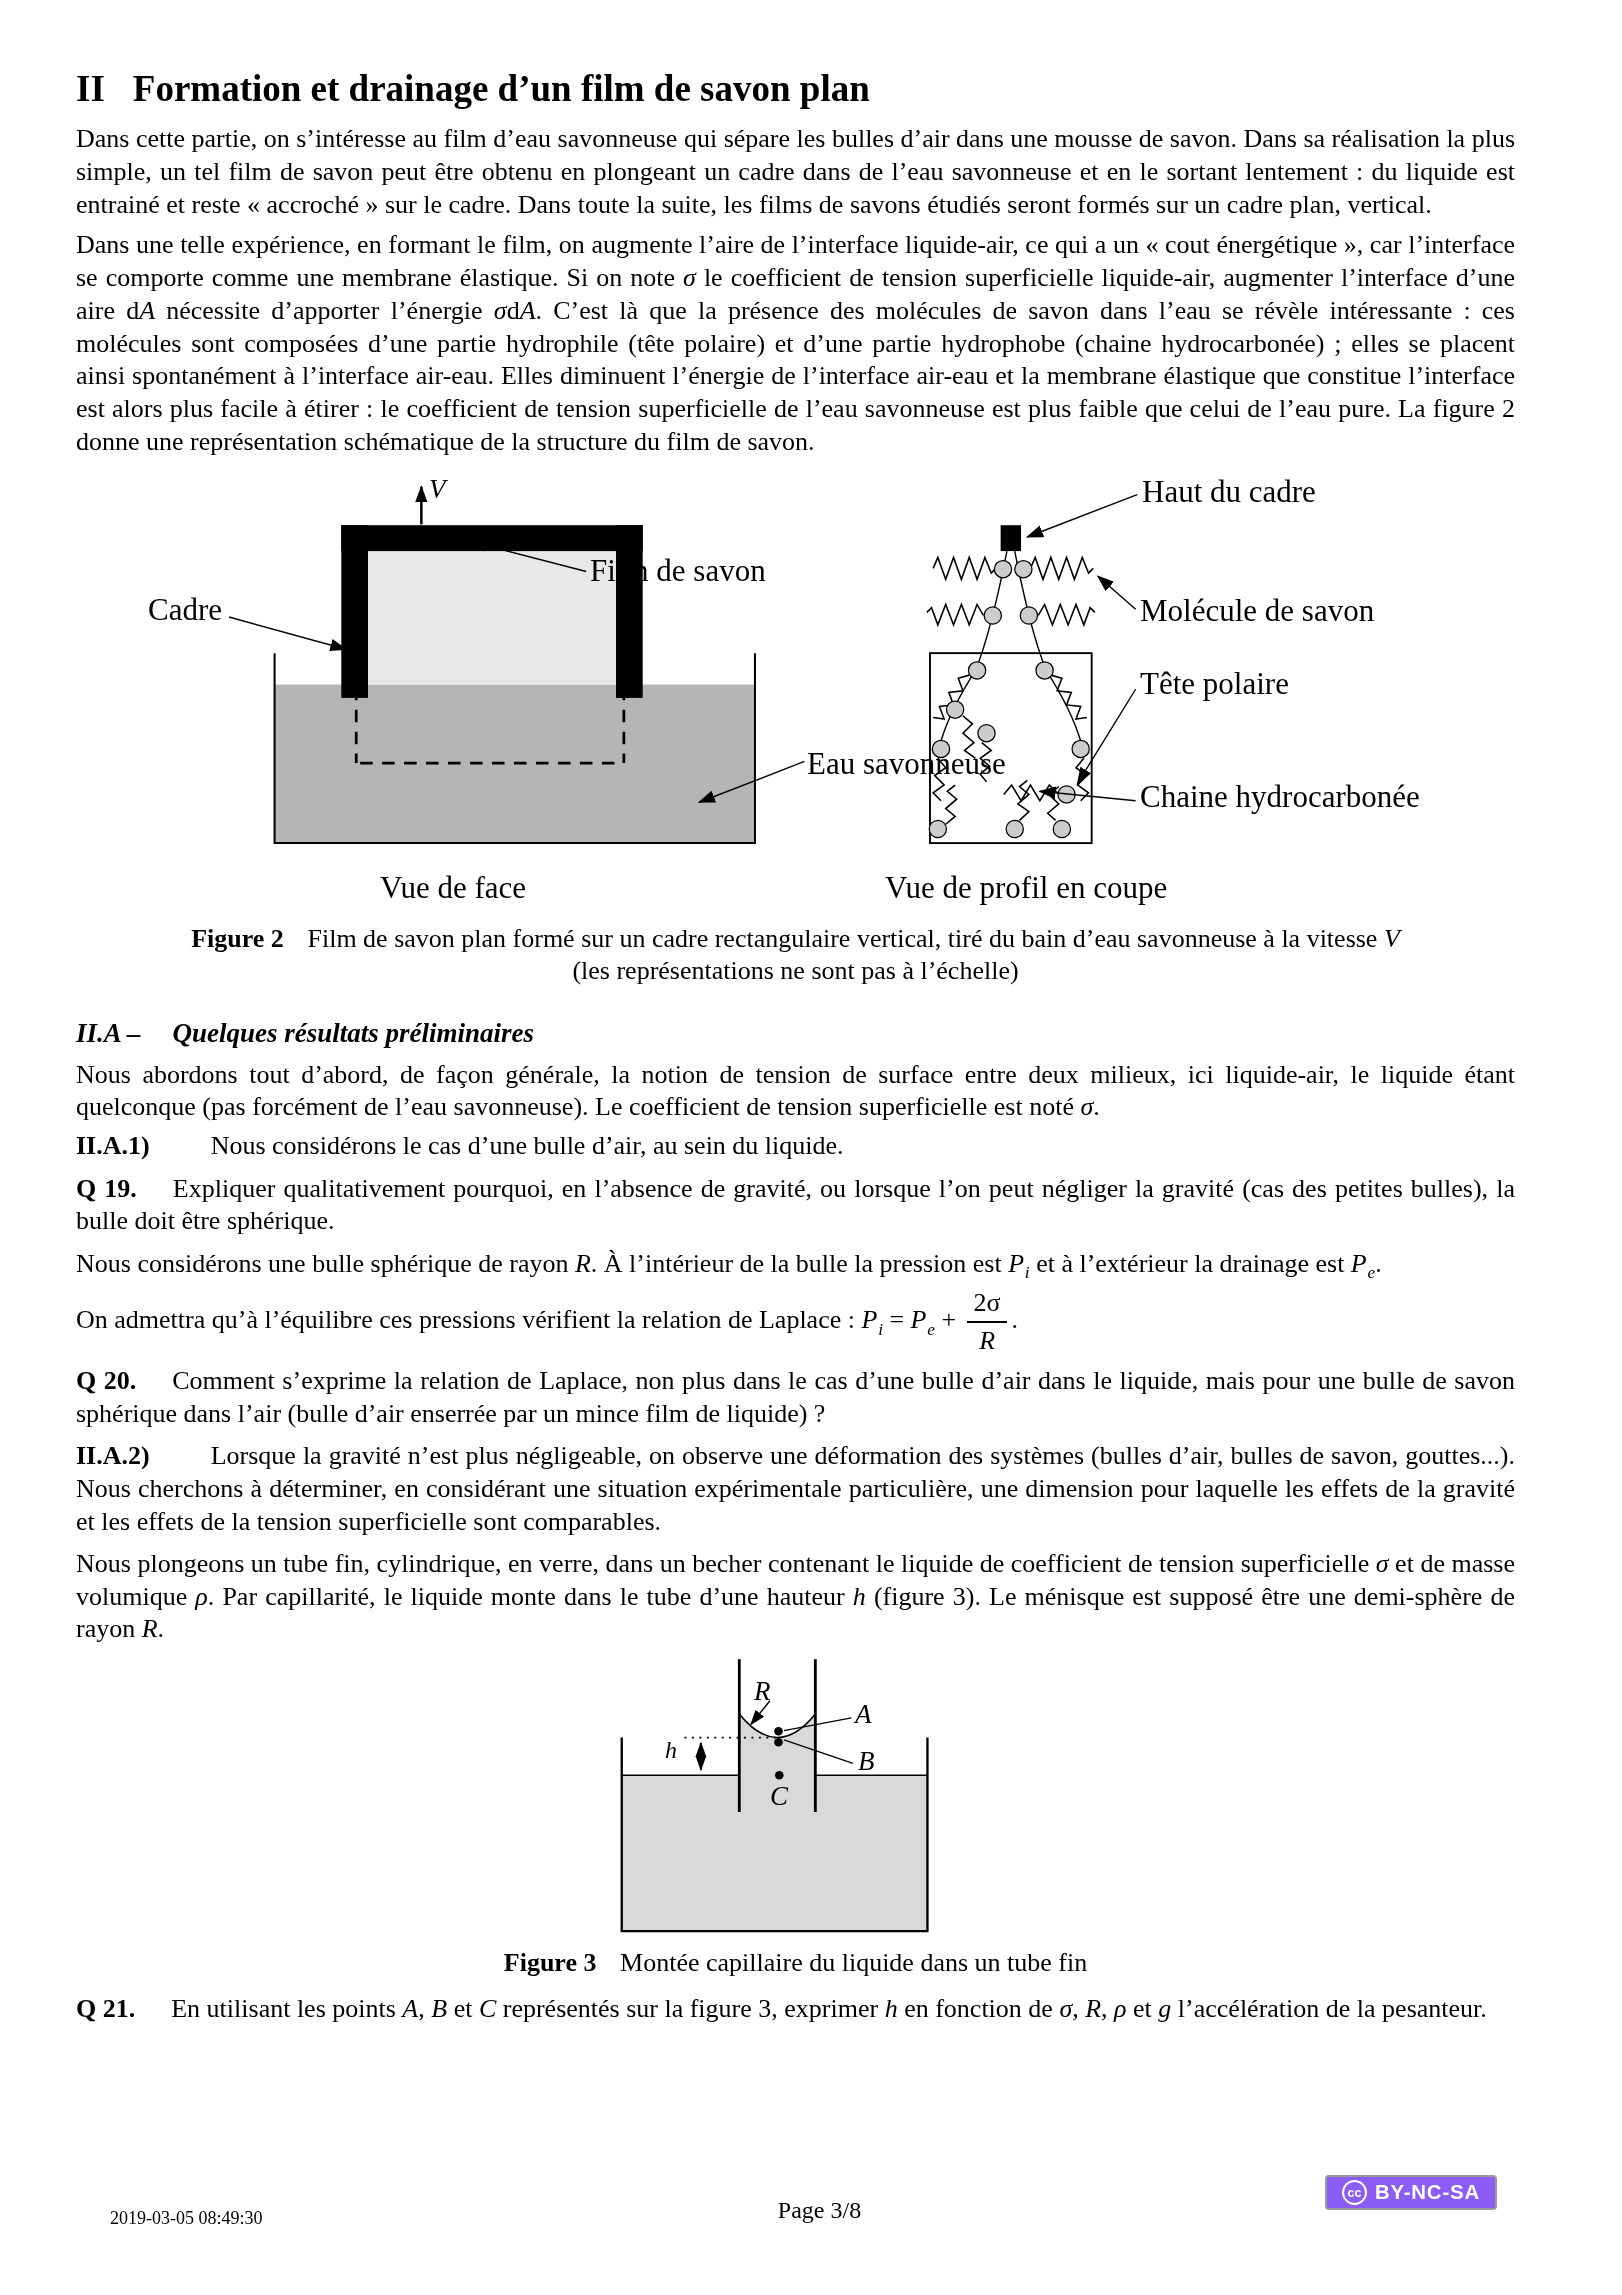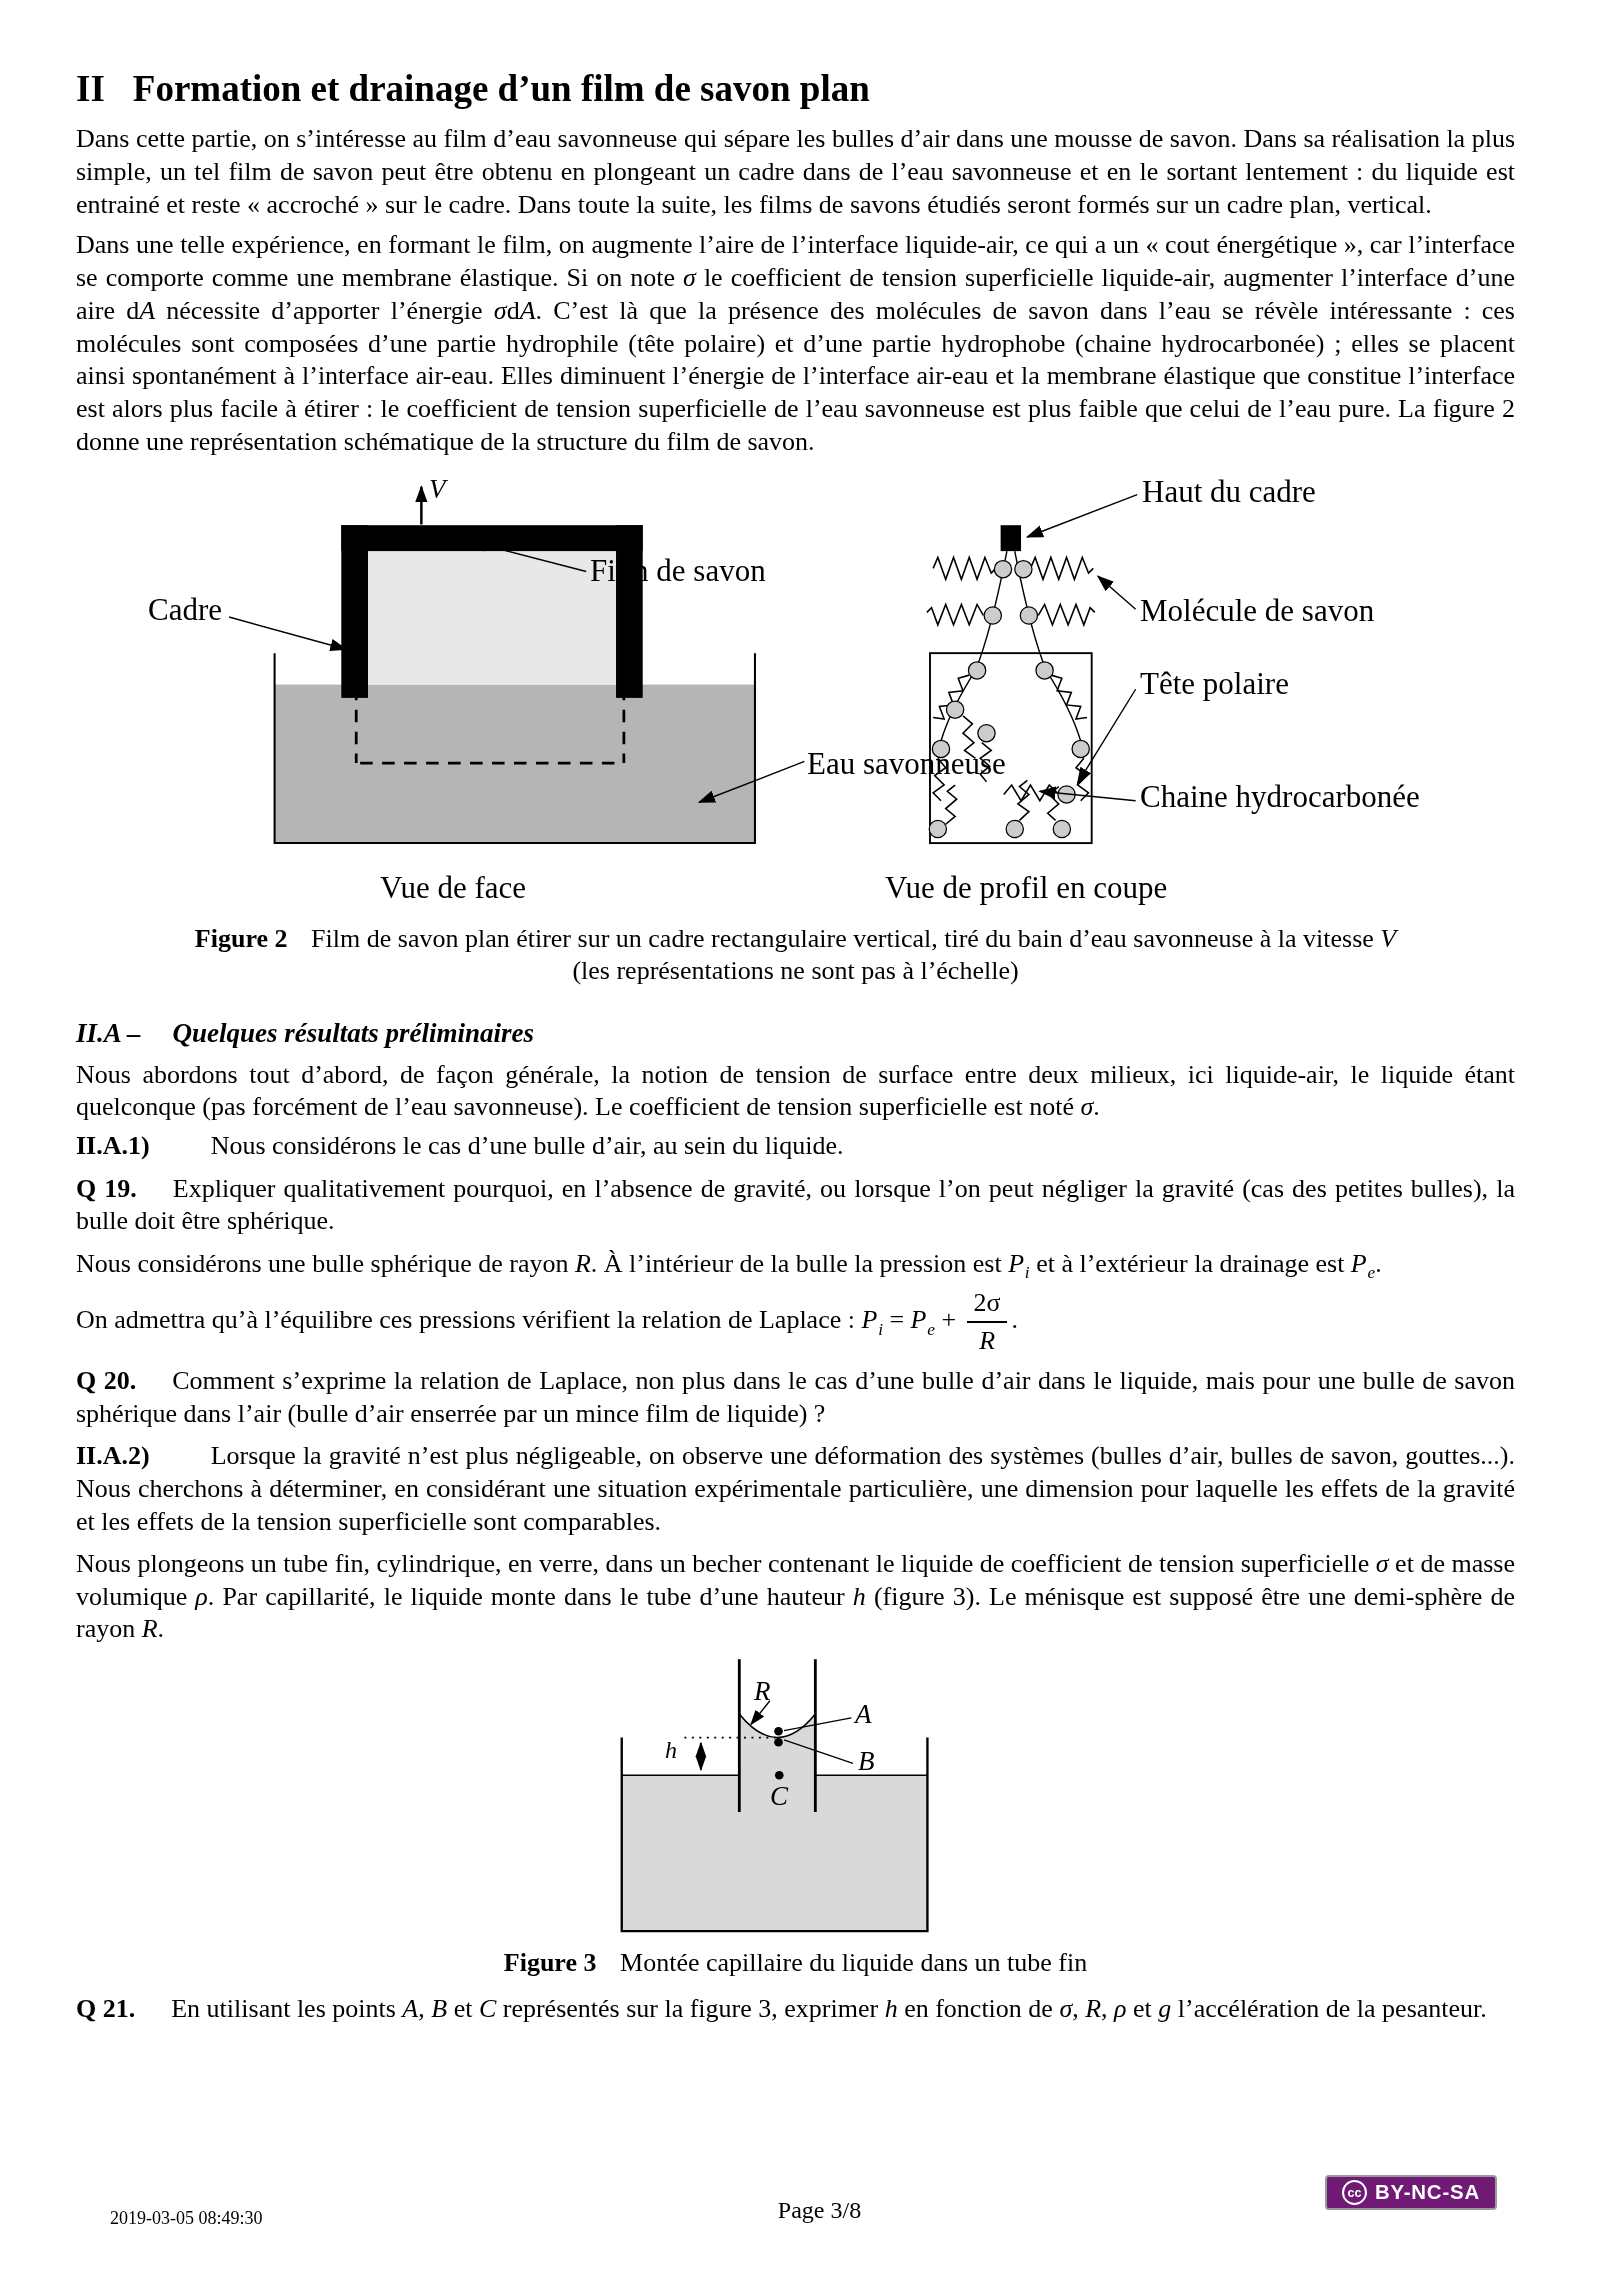--- a/index.html
+++ b/index.html
@@ -39,21 +39,21 @@
   #fig3{height:290px;margin-top:3.1px;}
   .head{fill:#cccccc;stroke:#000;stroke-width:1.6;}
   .zig{fill:none;stroke:#000;stroke-width:2;}
   .thin{stroke:#000;stroke-width:1.8;fill:none;}
   .wall{stroke:#000;stroke-width:2.6;fill:none;}
   .footer{position:absolute;left:0;top:2197px;width:1623px;height:71px;}
   .f-date{position:absolute;left:110px;top:11px;font-size:18px;}
   .f-page{position:absolute;left:8px;width:1623px;text-align:center;top:0;font-size:24px;}
   .cc-badge{
     position:absolute;left:1325px;top:-22px;width:168px;height:31px;
-    background:#701a75;border:2.4px solid #9a9a9a;border-radius:3.9px;
+    background:#8b5cf6;border:2.4px solid #9a9a9a;border-radius:3.9px;
     display:flex;align-items:center;justify-content:center;gap:7.9px;
   }
   .cc-circle{
     width:21px;height:21px;border:2px solid #fff;border-radius:50%;
     color:#fff;font-family:"Liberation Sans","DejaVu Sans",sans-serif;
     font-size:12.6px;font-weight:bold;display:flex;align-items:center;justify-content:center;
   }
   .cc-text{
     color:#fff;font-family:"Liberation Sans","DejaVu Sans",sans-serif;
     font-weight:bold;font-size:20.4px;letter-spacing:0.8px;
@@ -159,21 +159,21 @@
     <span class="fig-label" style="left:514px;top:79px;">Film de savon</span>
     <span class="fig-label" style="left:731px;top:272px;">Eau savonneuse</span>
     <span class="fig-label capline" style="left:259px;top:396px;width:236px;">Vue de face</span>
     <span class="fig-label" style="left:1066px;top:0px;">Haut du cadre</span>
     <span class="fig-label" style="left:1064px;top:119px;">Molécule de savon</span>
     <span class="fig-label" style="left:1064px;top:192px;">Tête polaire</span>
     <span class="fig-label" style="left:1064px;top:305px;">Chaine hydrocarbonée</span>
     <span class="fig-label capline" style="left:809px;top:396px;width:251px;">Vue de profil en coupe</span>
   </div>
 
-  <p class="center-cap"><span class="rs-figl">Figure 2</span><span>Film de savon plan étirer sur un cadre rectangulaire vertical, tiré du bain d’eau savonneuse à la vitesse </span><span class="rs-i">V</span><span> (les représentations ne sont pas à l’échelle)</span></p>
+  <p class="center-cap"><span class="rs-figl">Figure 2</span><span>Film de savon plan formé sur un cadre rectangulaire vertical, tiré du bain d’eau savonneuse à la vitesse </span><span class="rs-i">V</span><span> (les représentations ne sont pas à l’échelle)</span></p>
 
   <h2 class="sechead"><span class="rs-bi">II.A –</span><span class="rs-bih">Quelques résultats préliminaires</span></h2>
 
   <p class="para" style="margin-top:9.4px;"><span>Nous abordons tout d’abord, de façon générale, la notion de tension de surface entre deux milieux, ici liquide-air, le liquide étant quelconque (pas forcément de l’eau savonneuse). Le coefficient de tension superficielle est noté </span><span class="rs-i">σ</span><span>.</span></p>
   <p class="para" style="margin-top:6.3px;"><span class="rs-sec">II.A.1)</span><span>Nous considérons le cas d’une bulle d’air, au sein du liquide.</span></p>
   <p class="para" style="margin-top:9.4px;"><span class="rs-q">Q 19.</span><span>Expliquer qualitativement pourquoi, en l’absence de gravité, ou lorsque l’on peut négliger la gravité (cas des petites bulles), la bulle doit être sphérique.</span></p>
   <p class="para" style="margin-top:9.4px;"><span>Nous considérons une bulle sphérique de rayon </span><span class="rs-i">R</span><span>. À l’intérieur de la bulle la pression est </span><span class="rs-i">P</span><span class="rs-sub">i</span><span> et à l’extérieur la drainage est </span><span class="rs-i">P</span><span class="rs-sub">e</span><span>.</span></p>
   <p class="para" style="margin-top:3.1px;"><span>On admettra qu’à l’équilibre ces pressions vérifient la relation de Laplace : </span><span class="rs-i">P</span><span class="rs-sub">i</span><span> = </span><span class="rs-i">P</span><span class="rs-sub">e</span><span> + </span><span class="frac"><span class="num">2σ</span><span class="den">R</span></span><span>.</span></p>
   <p class="para" style="margin-top:8px;"><span class="rs-q">Q 20.</span><span>Comment s’exprime la relation de Laplace, non plus dans le cas d’une bulle d’air dans le liquide, mais pour une bulle de savon sphérique dans l’air (bulle d’air enserrée par un mince film de liquide) ?</span></p>
   <p class="para" style="margin-top:9.4px;"><span class="rs-sec">II.A.2)</span><span>Lorsque la gravité n’est plus négligeable, on observe une déformation des systèmes (bulles d’air, bulles de savon, gouttes...). Nous cherchons à déterminer, en considérant une situation expérimentale particulière, une dimension pour laquelle les effets de la gravité et les effets de la tension superficielle sont comparables.</span></p>

